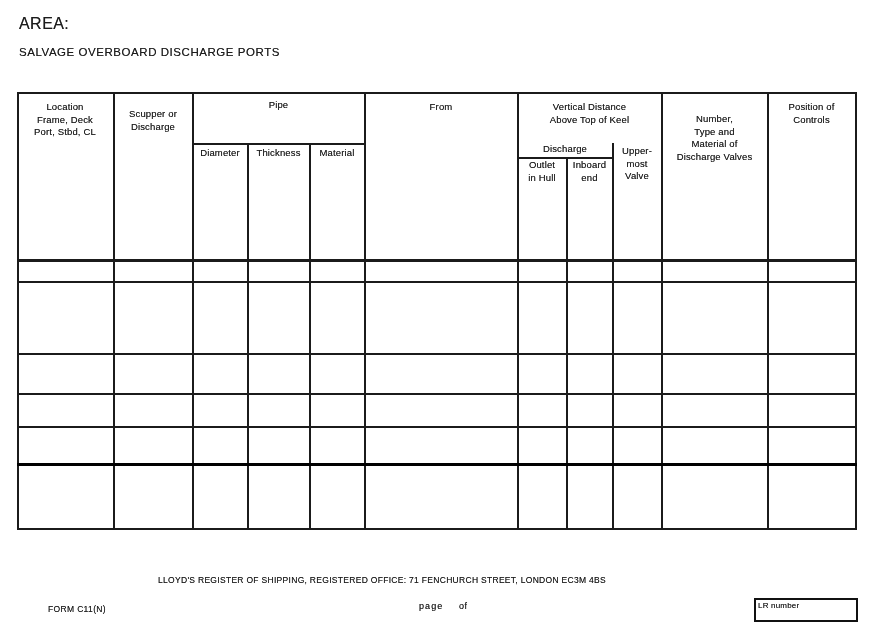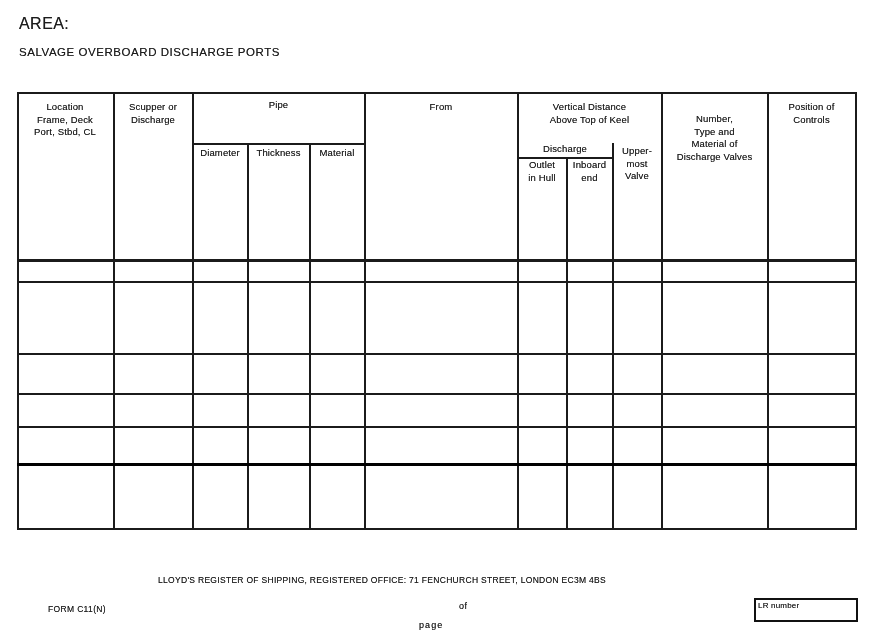--- a/index.html
+++ b/index.html
@@ -28,21 +28,21 @@
     white-space:pre-line; letter-spacing:0.15px;
     text-shadow:0 0 0.6px rgba(25,25,25,0.65);
   }
 
   .row-band { position:absolute; left:0; width:840px; }
 
   
   .lloyds   { position:absolute; left:0; top:575px; width:740px; text-align:center;
               font-size:8.5px; letter-spacing:0.3px;margin-left:12px; }
   .form-num { position:absolute; left:48px;  top:604px; font-size:8.5px; letter-spacing:0.35px; }
-  .page-lbl { position:absolute; left:419px; top:620px; font-size:9px; letter-spacing:1.1px; }
+  .page-lbl { position:absolute; left:419px; top:601px; font-size:9px; letter-spacing:1.1px; }
   .of-lbl   { position:absolute; left:459px; top:601px; font-size:9px; letter-spacing:0.6px; }
   .lr-box   { position:absolute; left:754px; top:598px; width:100px; height:20px;
               border:2px solid #111; background:#fff; }
   .lr-box span { display:block; font-size:8px; margin:1px 0 0 2px; letter-spacing:0.2px; }
 </style>
 </head>
 <body>
 
 <div class="page">
 
@@ -71,21 +71,21 @@
     <div class="hl" style="top:189px;left:0;    width:840px;"></div>
     <div class="hl" style="top:261px;left:0;    width:840px;"></div>
     <div class="hl" style="top:301px;left:0;    width:840px;"></div>
     <div class="hl" style="top:334px;left:0;    width:840px;"></div>
     <div class="hl" style="top:371px;left:0;    width:840px; height:3px; background:#000;"></div>
     <div class="hl" style="top:436px;left:0;    width:840px;"></div>
 
     <div class="hc" style="left:0;    top:9px;  width:96px;">Location
 Frame, Deck
 Port, Stbd, CL</div>
-    <div class="hc" style="left:96px; top:9px;  width:80px;">Scupper or
+    <div class="hc" style="left:96px; top:16px;  width:80px;">Scupper or
 Discharge</div>
     <div class="hc" style="left:175px;top:7px;  width:173px;">Pipe</div>
     <div class="hc" style="left:175px;top:55px; width:56px;">Diameter</div>
     <div class="hc" style="left:230px;top:55px; width:63px;">Thickness</div>
     <div class="hc" style="left:292px;top:55px; width:56px;">Material</div>
     <div class="hc" style="left:347px;top:9px;  width:154px;">From</div>
     <div class="hc" style="left:500px;top:9px;  width:145px;">Vertical Distance
 Above Top of Keel</div>
     <div class="hc" style="left:500px;top:51px; width:96px;">Discharge</div>
     <div class="hc" style="left:500px;top:67px; width:50px;">Outlet

